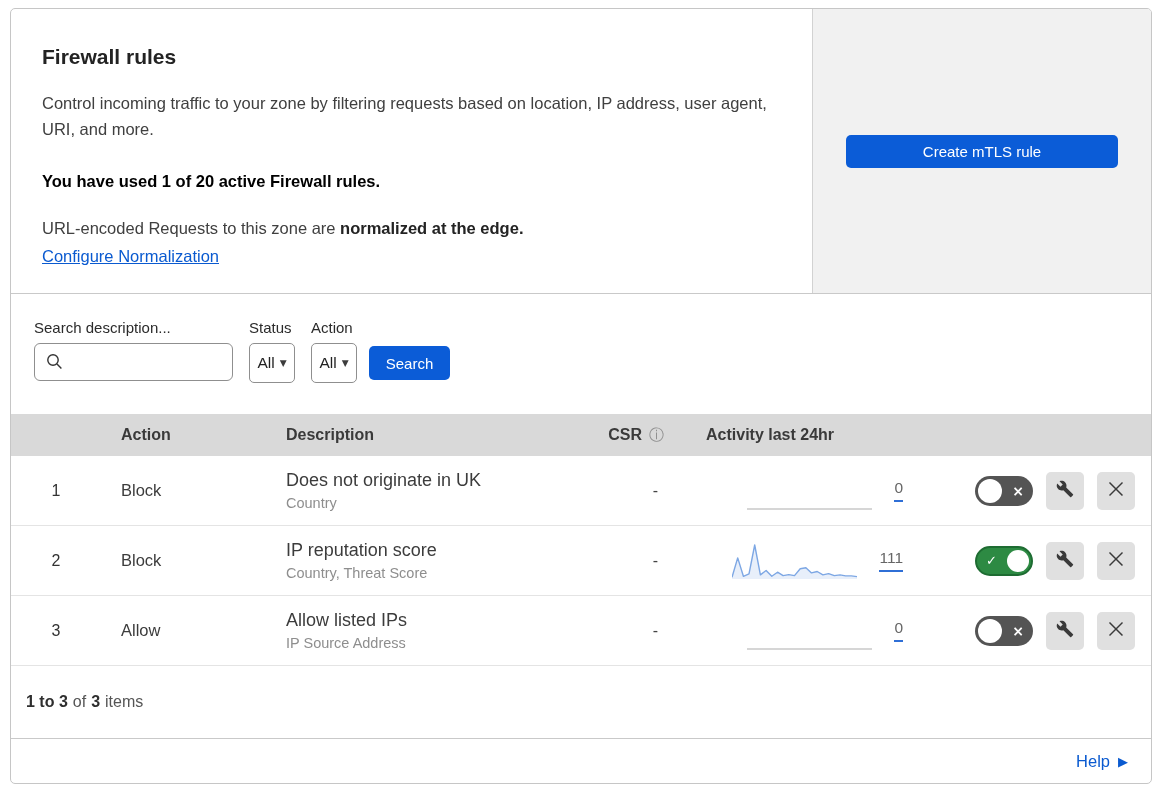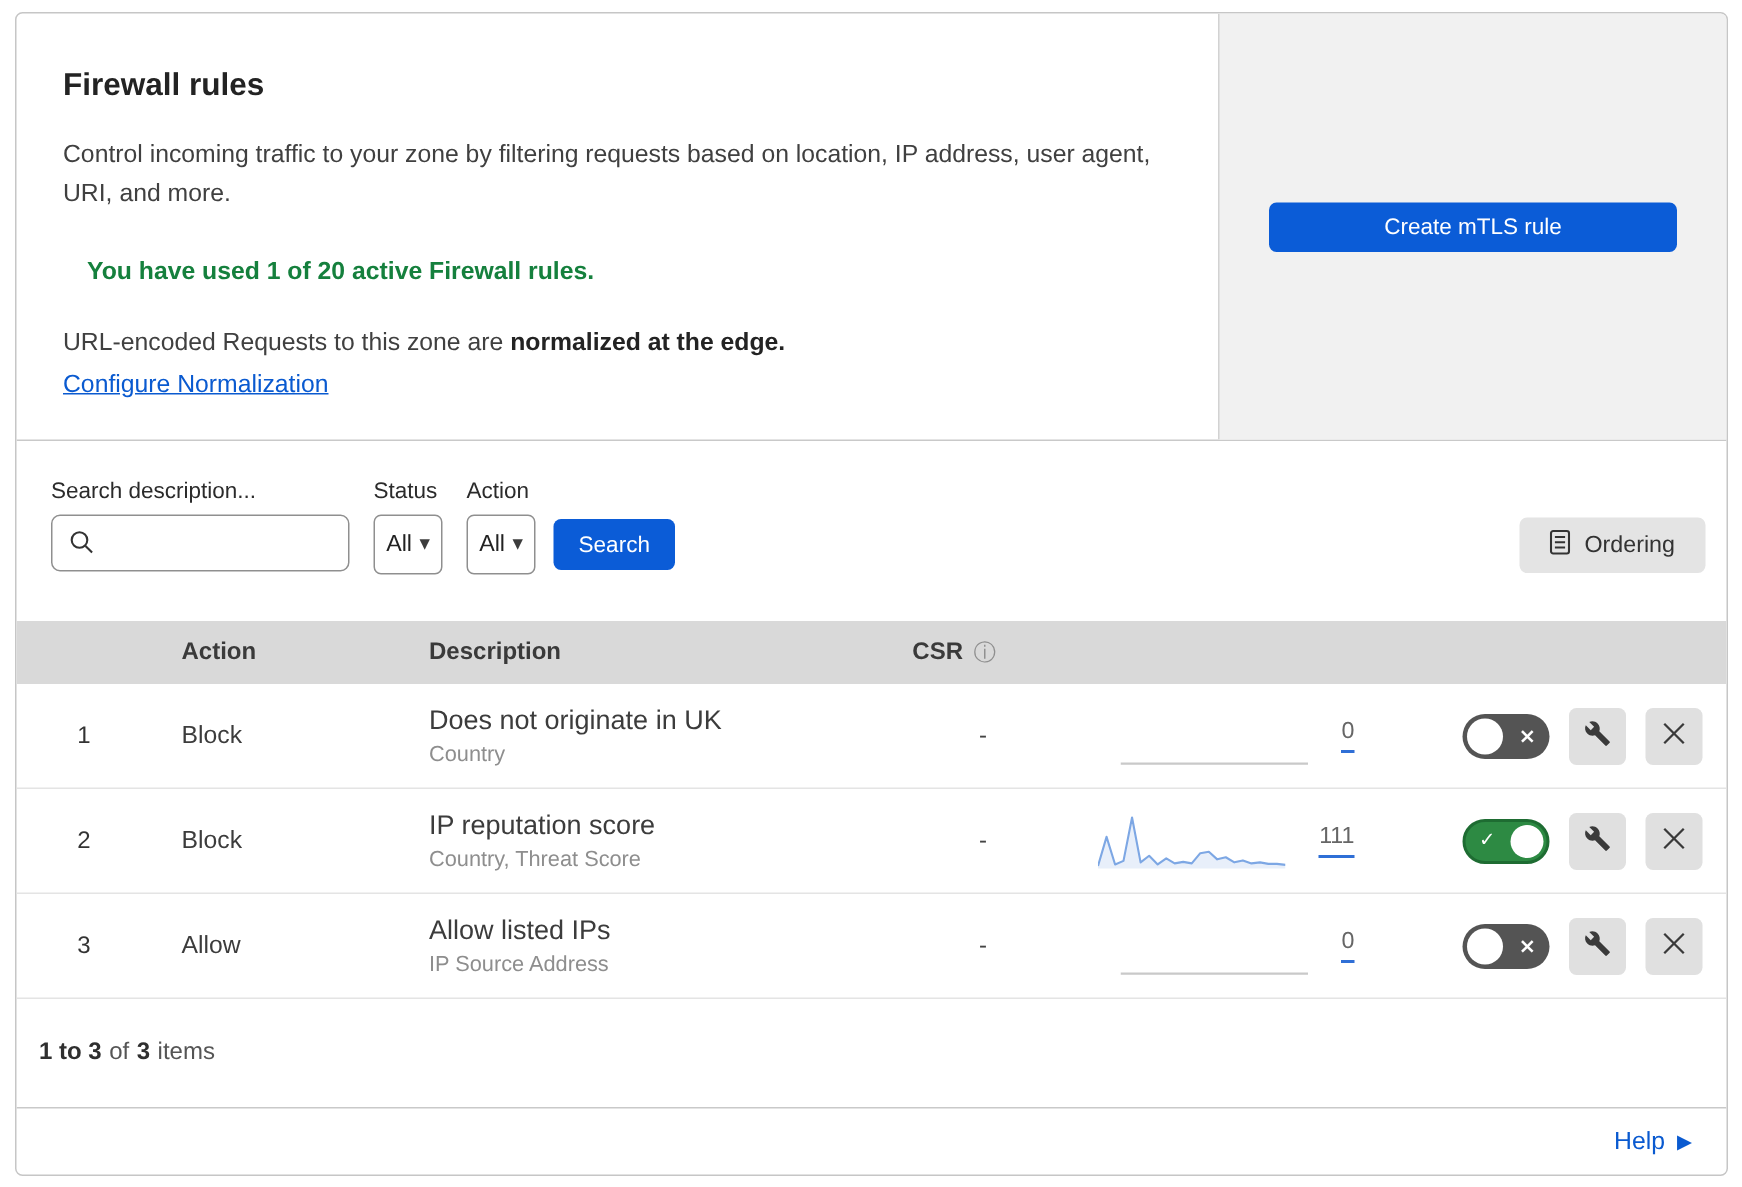--- a/index.html
+++ b/index.html
@@ -6,21 +6,21 @@
     font-family:"Liberation Sans","DejaVu Sans",sans-serif;-webkit-font-smoothing:antialiased;}
   *{box-sizing:border-box;}
   .card{position:absolute;left:10px;top:8px;width:1142px;height:776px;background:#fff;
     border:1px solid #c6c6c6;border-radius:5px;display:flex;flex-direction:column;overflow:hidden;}
 
   
   .hdr{display:flex;height:285px;flex:none;border-bottom:1px solid #c9c9c9;}
   .hdr-left{flex:1;padding:16px 40px 0 31px;}
   .page-title{font-size:21px;font-weight:600;color:#232323;margin:20px 0 21px;}
   .desc{font-size:16.5px;line-height:26px;color:#404040;margin:0;max-width:755px;}
-  .usage{margin:30px 16px 0;font-weight:700;font-size:16.5px;color:#15803d;}
+  .usage{margin:30px 0 0;font-weight:700;font-size:16.5px;color:#000000;}
   .norm{margin:28px 0 0;font-size:16.5px;color:#404040;}
   .norm b{color:#232323;}
   .cfg-link{display:inline-block;margin-top:9px;font-size:16.5px;color:#0a5ad0;text-decoration:underline;cursor:pointer;}
   .hdr-right{width:339px;flex:none;background:#f1f1f1;border-left:1px solid #d2d2d2;
     display:flex;flex-direction:column;justify-content:center;gap:13px;padding:0 33px;}
   .btn-primary{height:33px;background:#0b5cd7;color:#fff;border:none;border-radius:5px;
     font-size:15px;font-family:inherit;cursor:pointer;}
 
   
   .filterbar{position:relative;height:120px;flex:none;display:flex;align-items:flex-start;padding:25px 0 0 23px;}
@@ -118,41 +118,31 @@
       </button>
     </div>
     <div class="fgroup ml16">
       <span class="flabel">Action</span>
       <button class="dd">
         <span>All</span>
         <span class="caret">▼</span>
       </button>
     </div>
     <button class="btn-primary search-btn">Search</button>
-    <button class="ordering">
-      <span>
-        <svg width="14" height="17" viewBox="0 0 14 17">
-            <rect x="1" y="1" width="12" height="15" rx="1.5" fill="none" stroke="#333" stroke-width="1.4"></rect>
-            <line x1="3.6" y1="5" x2="10.4" y2="5" stroke="#333" stroke-width="1.2"></line>
-            <line x1="3.6" y1="8.5" x2="10.4" y2="8.5" stroke="#333" stroke-width="1.2"></line>
-            <line x1="3.6" y1="12" x2="10.4" y2="12" stroke="#333" stroke-width="1.2"></line>
-          </svg>
-      </span>
-      <span>Ordering</span>
-    </button>
   </div>
 
   <div class="thead grid-cols">
     <span></span>
     <span class="h-action">Action</span>
     <span class="h-desc">Description</span>
     <span class="h-csr">
       <span>CSR</span>
       <span class="info-ico">ⓘ</span>
     </span>
+    <span class="h-activity">Activity last 24hr</span>
     <span></span>
   </div>
 
   <div class="t-row grid-cols">
     <span class="num">1</span>
     <span class="action-cell">Block</span>
     <div class="desc-cell">
       <div class="desc-main">Does not originate in UK</div>
       <div class="desc-sub">Country</div>
     </div>

